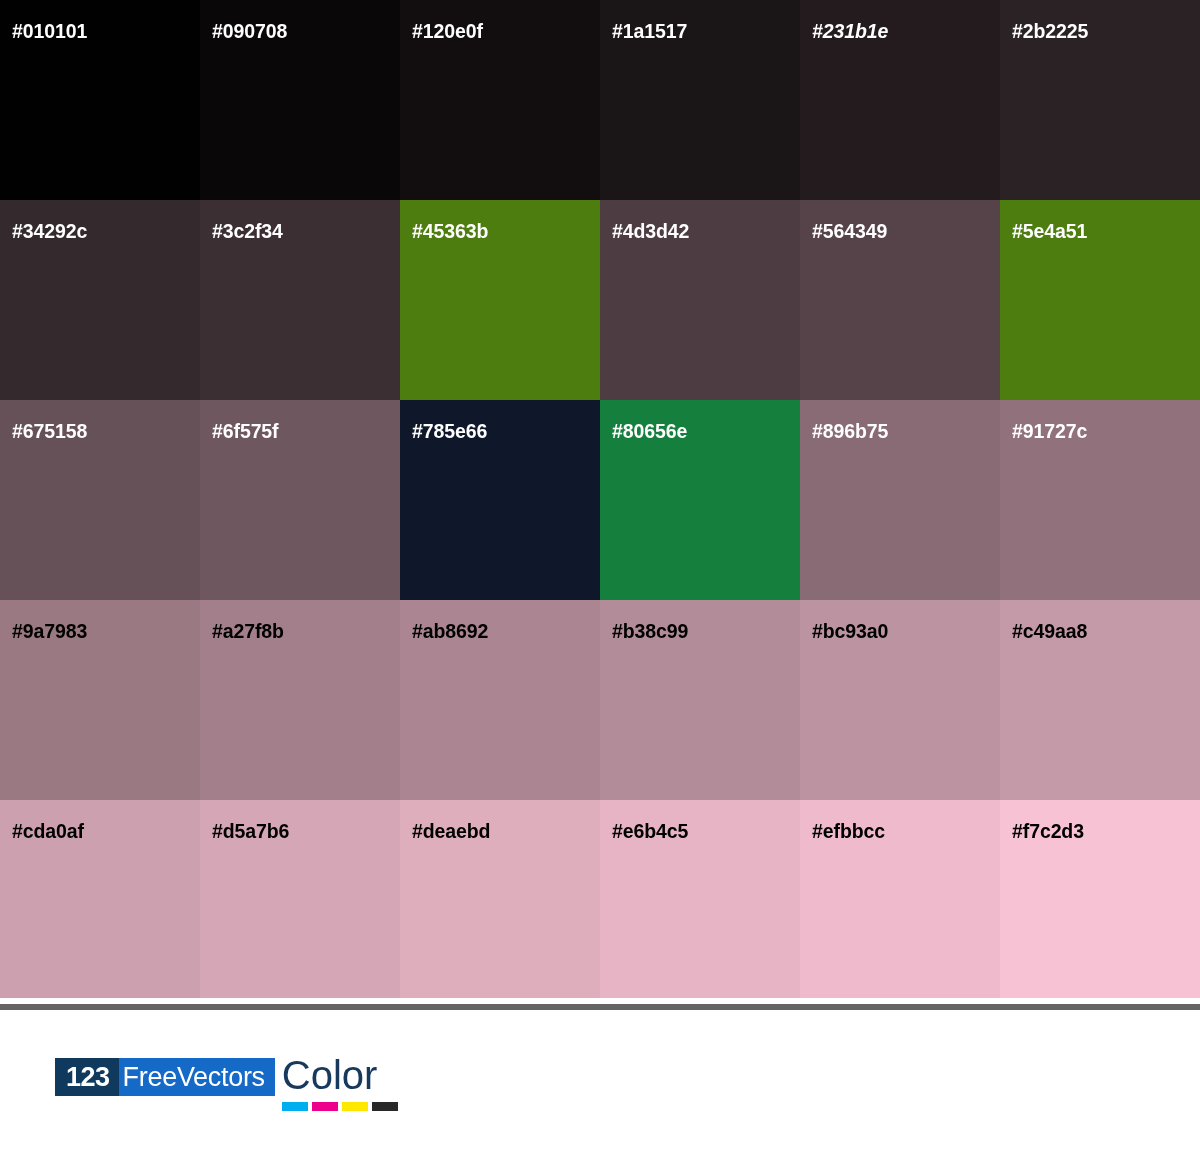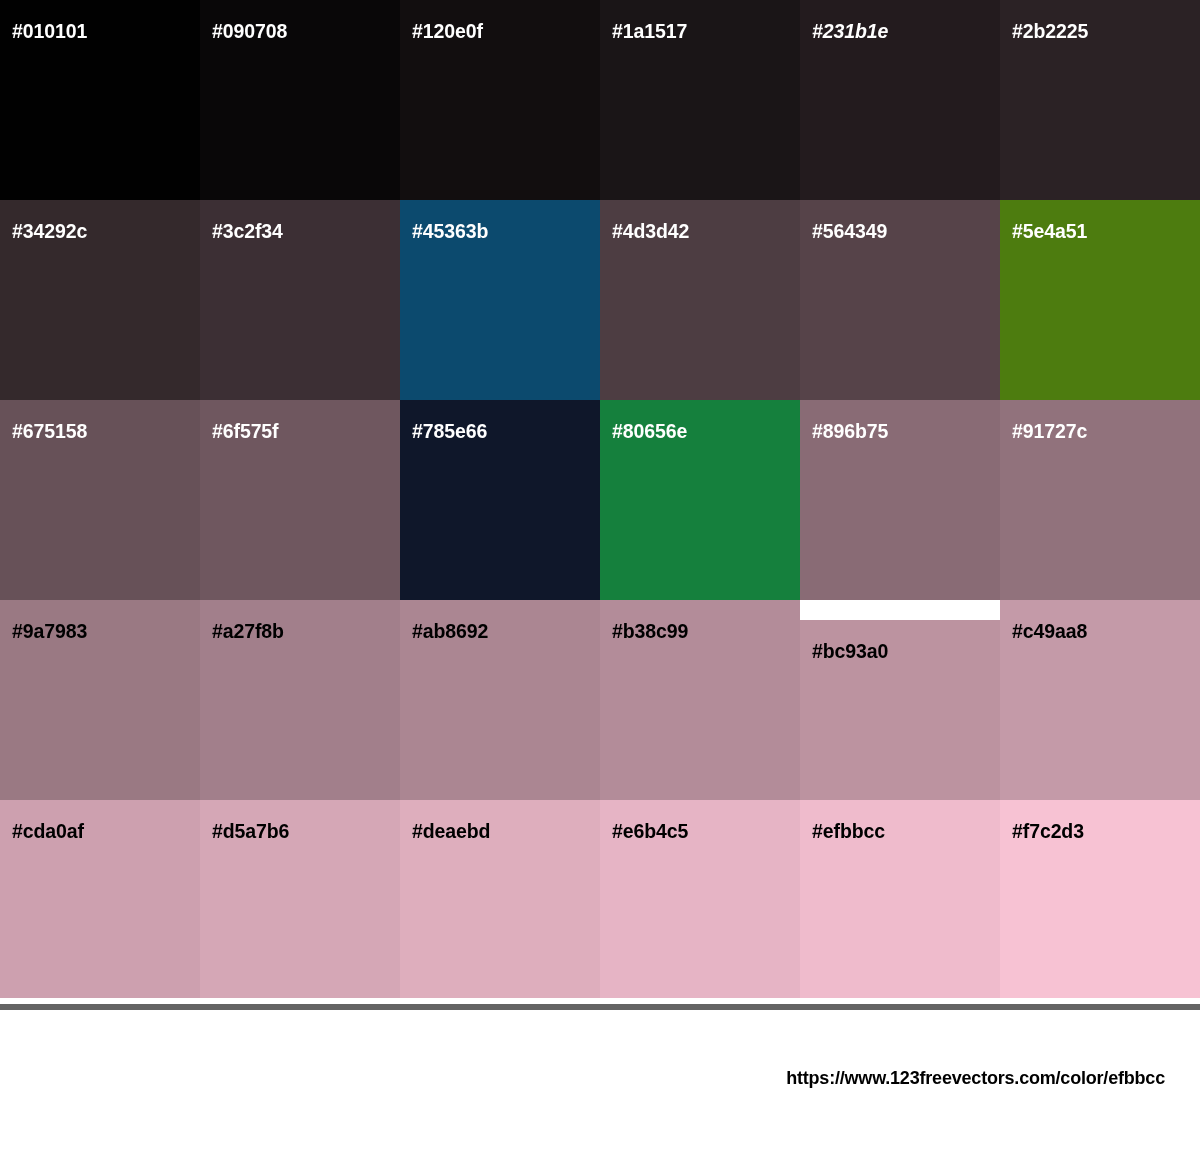--- a/index.html
+++ b/index.html
@@ -167,21 +167,21 @@
           <span class="swatch-label">#1a1517</span>
         </div><div class="swatch light-text" style="background: rgb(35, 27, 30); font-style: italic;">
           <span class="swatch-label">#231b1e</span>
         </div><div class="swatch light-text" style="background: rgb(43, 34, 37);">
           <span class="swatch-label">#2b2225</span>
         </div></div>
       <div class="swatch-row"><div class="swatch light-text" style="background: rgb(52, 41, 44);">
           <span class="swatch-label">#34292c</span>
         </div><div class="swatch light-text" style="background: rgb(60, 47, 52);">
           <span class="swatch-label">#3c2f34</span>
-        </div><div class="swatch light-text" style="background: #0c4a6e;">
+        </div><div class="swatch light-text" style="background: #4d7c0f;">
           <span class="swatch-label">#45363b</span>
         </div><div class="swatch light-text" style="background: rgb(77, 61, 66);">
           <span class="swatch-label">#4d3d42</span>
         </div><div class="swatch light-text" style="background: rgb(86, 67, 73);">
           <span class="swatch-label">#564349</span>
         </div><div class="swatch light-text" style="background: #4d7c0f;">
           <span class="swatch-label">#5e4a51</span>
         </div></div>
       <div class="swatch-row"><div class="swatch light-text" style="background: rgb(103, 81, 88);">
           <span class="swatch-label">#675158</span>
@@ -197,21 +197,21 @@
           <span class="swatch-label">#91727c</span>
         </div></div>
       <div class="swatch-row"><div class="swatch dark-text" style="background: rgb(154, 121, 131); text-align: center;">
           <span class="swatch-label">#9a7983</span>
         </div><div class="swatch dark-text" style="background: rgb(162, 127, 139);">
           <span class="swatch-label">#a27f8b</span>
         </div><div class="swatch dark-text" style="background: rgb(171, 134, 146);">
           <span class="swatch-label">#ab8692</span>
         </div><div class="swatch dark-text" style="background: rgb(179, 140, 153);">
           <span class="swatch-label">#b38c99</span>
-        </div><div class="swatch dark-text" style="background: rgb(188, 147, 160); margin-top: 20px;">
+        </div><div class="swatch dark-text" style="background: rgb(188, 147, 160);">
           <span class="swatch-label">#bc93a0</span>
         </div><div class="swatch dark-text" style="background: rgb(196, 154, 168);">
           <span class="swatch-label">#c49aa8</span>
         </div></div>
       <div class="swatch-row"><div class="swatch dark-text" style="background: rgb(205, 160, 175);">
           <span class="swatch-label">#cda0af</span>
         </div><div class="swatch dark-text" style="background: rgb(213, 167, 182);">
           <span class="swatch-label">#d5a7b6</span>
         </div><div class="swatch dark-text" style="background: rgb(222, 174, 189);">
           <span class="swatch-label">#deaebd</span>
@@ -222,17 +222,31 @@
         </div><div class="swatch dark-text" style="background: rgb(247, 194, 211);">
           <span class="swatch-label">#f7c2d3</span>
         </div></div>
     </div>
 
   <div id="divider-gap"></div>
   <div id="divider-bar"></div>
 
   <div id="footer">
 
-
-    <div id="site-url">https://www.123freevectors.com/color/efbbcc</div>
+    <div id="brand-logo">
+      <div class="logo-wordmark">
+        <span class="logo-123">123</span>
+        <span class="logo-freevectors">FreeVectors</span>
+      </div>
+      <div class="logo-color-block">
+        <span class="logo-color-word">Color</span>
+        <div class="cmyk-bars">
+            <span class="cmyk-bar" style="background: rgb(0, 173, 238);"></span>
+            <span class="cmyk-bar" style="background: rgb(236, 0, 140);"></span>
+            <span class="cmyk-bar" style="background: rgb(255, 232, 0);"></span>
+            <span class="cmyk-bar" style="background: rgb(40, 40, 40);"></span>
+          </div>
+      </div>
+    </div>
+
 
   </div>
 </div>
 
 </body></html>

